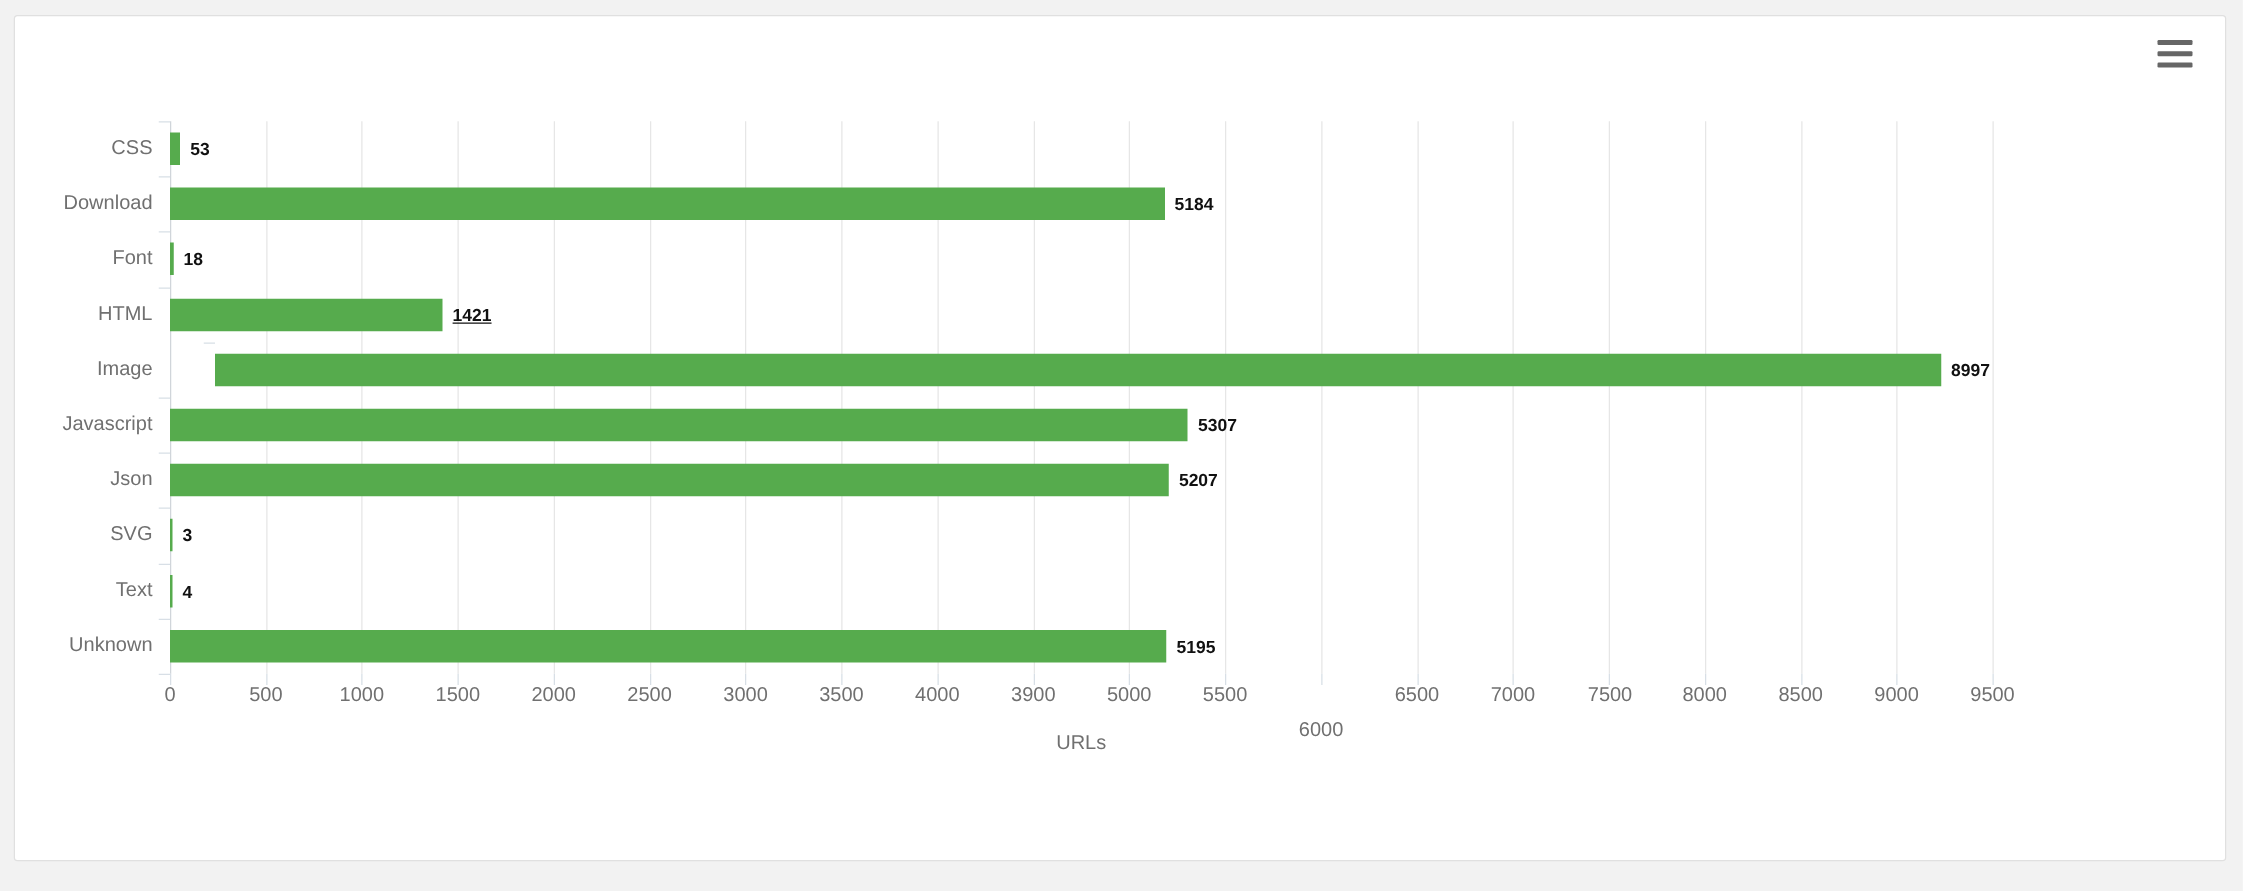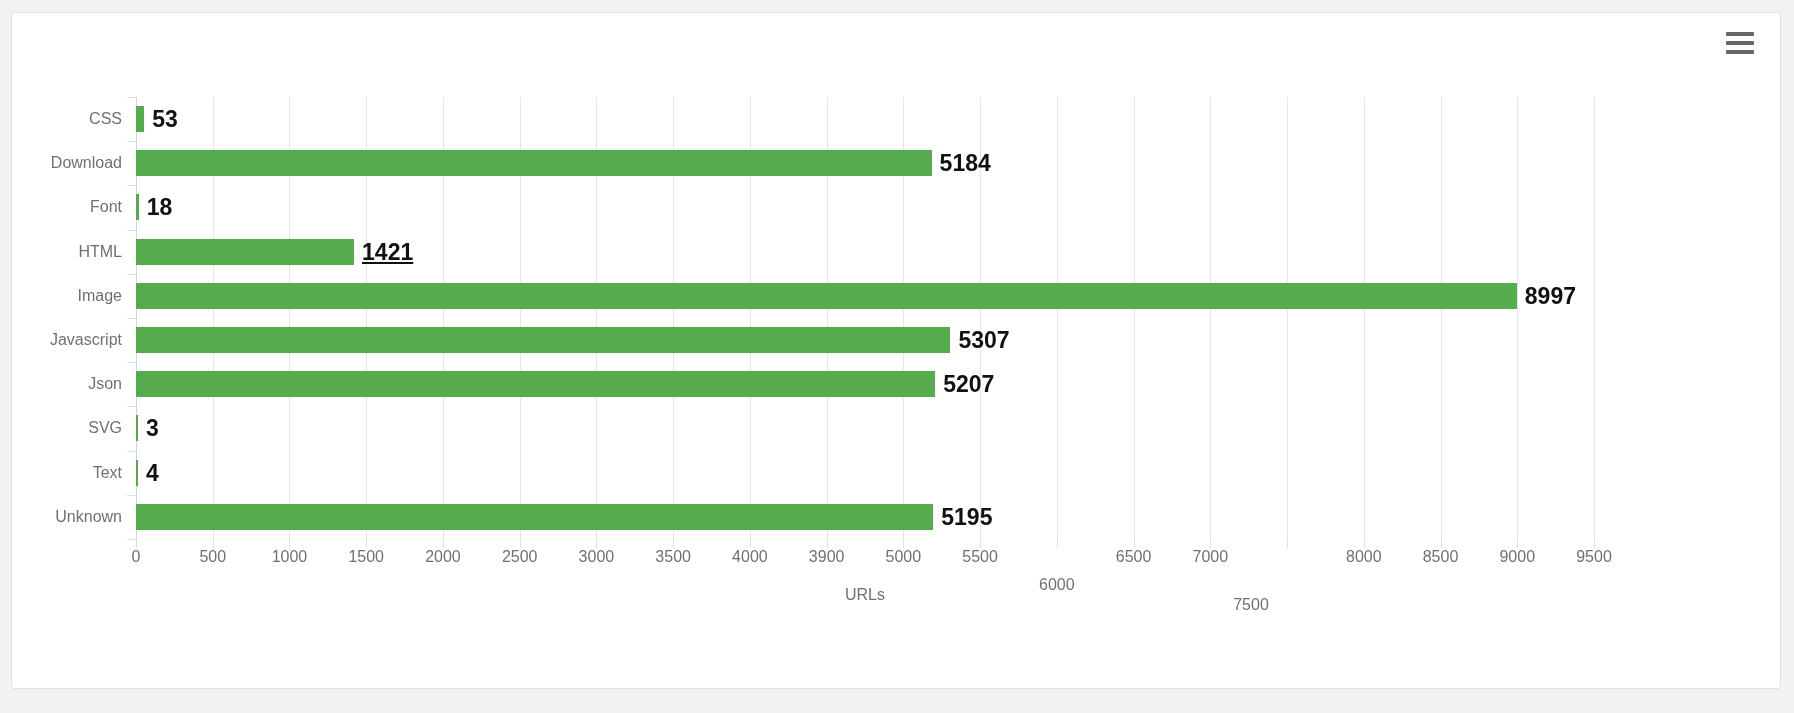--- a/index.html
+++ b/index.html
@@ -138,21 +138,21 @@
     left: 0;
     top: 9px;
     height: 26px;
     background: #56ab4d;
   }
   .bar-label {
     position: absolute;
     top: 9px;
     height: 26px;
     line-height: 26px;
-    font-size: 23px;
+    font-size: 14px;
     font-weight: bold;
     color: #111111;
     white-space: nowrap;
     padding-left: 8px;
   }
   .cat-label {
     position: absolute;
     right: 1472px;   
     width: 300px;
     text-align: right;
@@ -237,21 +237,21 @@
           <div class="xtick" style="left: 920.842px;"></div>
           <div class="xlabel" style="left: 920.842px; margin-top: 28px;">6000</div>
           <div class="gridline" style="left: 997.579px;"></div>
           <div class="xtick" style="left: 997.579px;"></div>
           <div class="xlabel" style="left: 997.579px;">6500</div>
           <div class="gridline" style="left: 1074.32px;"></div>
           <div class="xtick" style="left: 1074.32px;"></div>
           <div class="xlabel" style="left: 1074.32px;">7000</div>
           <div class="gridline" style="left: 1151.05px;"></div>
           <div class="xtick" style="left: 1151.05px;"></div>
-          <div class="xlabel" style="left: 1115px; margin-top: 48px;">7500</div>
+          <div class="xlabel" style="left: 1152px;">7500</div>
           <div class="gridline" style="left: 1227.79px;"></div>
           <div class="xtick" style="left: 1227.79px;"></div>
           <div class="xlabel" style="left: 1227.79px;">8000</div>
           <div class="gridline" style="left: 1304.53px;"></div>
           <div class="xtick" style="left: 1304.53px;"></div>
           <div class="xlabel" style="left: 1304.53px;">8500</div>
           <div class="gridline" style="left: 1381.26px;"></div>
           <div class="xtick" style="left: 1381.26px;"></div>
           <div class="xlabel" style="left: 1381.26px;">9000</div>
           <div class="gridline" style="left: 1458px;"></div>
@@ -274,21 +274,21 @@
             <div class="cat-label">Font</div>
             <div class="bar" style="width: 2.76253px; background: rgb(86, 171, 77);"></div>
             <div class="bar-label" style="left: 2.76253px;">18</div>
           </div>
           <div class="row" style="top: 132.6px; height: 44.2px;">
             <div class="ytick" style="top: 0px;"></div>
             <div class="cat-label">HTML</div>
             <div class="bar" style="width: 218.086px; background: rgb(86, 171, 77);"></div>
             <div class="bar-label" style="left: 218.086px; text-decoration: underline;">1421</div>
           </div>
-          <div class="row" style="top: 176.8px; height: 44.2px;">
+          <div class="row" style="top: 176.8px; height: 44.2px; margin-left: 36px;">
             <div class="ytick" style="top: 0px;"></div>
             <div class="cat-label">Image</div>
             <div class="bar" style="width: 1380.8px; background: rgb(86, 171, 77);"></div>
             <div class="bar-label" style="left: 1380.8px;">8997</div>
           </div>
           <div class="row" style="top: 221px; height: 44.2px;">
             <div class="ytick" style="top: 0px;"></div>
             <div class="cat-label">Javascript</div>
             <div class="bar" style="width: 814.485px; background: rgb(86, 171, 77);"></div>
             <div class="bar-label" style="left: 814.485px;">5307</div>

